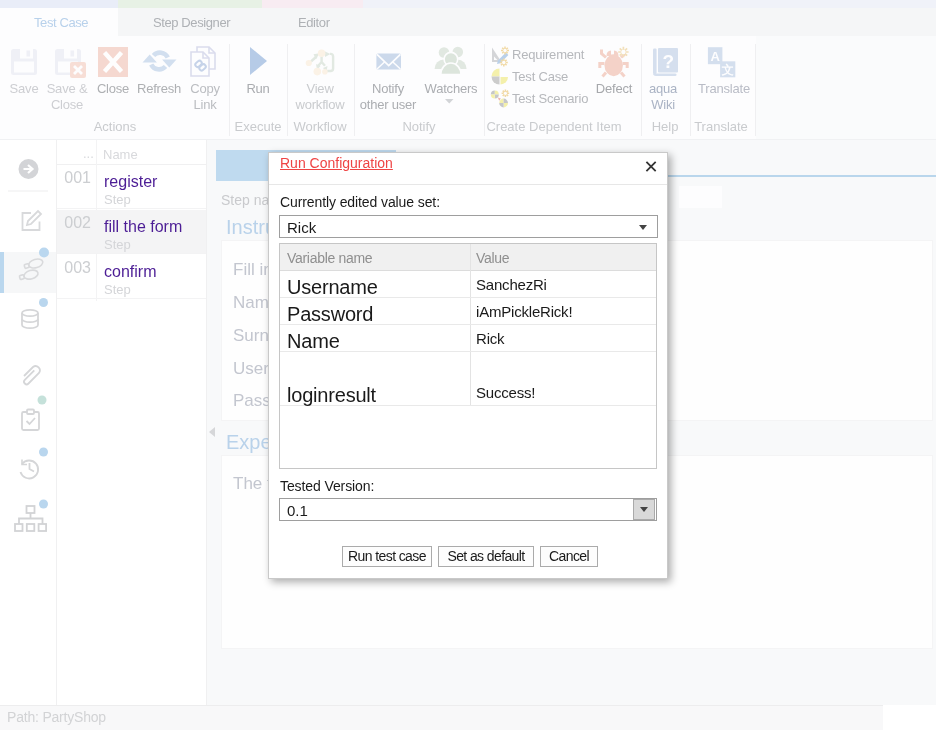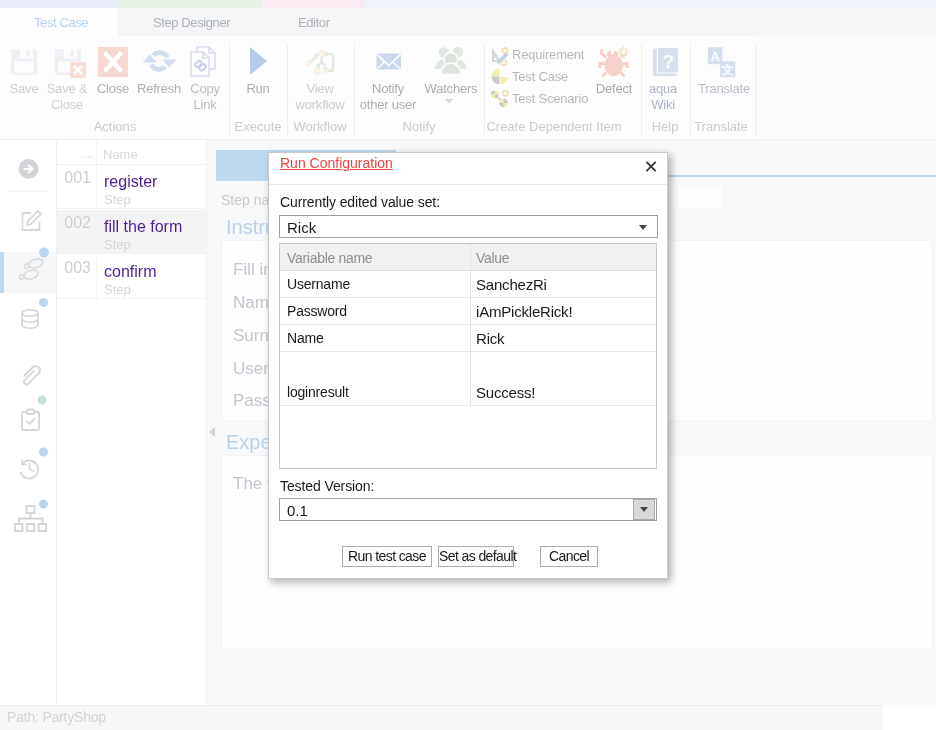--- a/index.html
+++ b/index.html
@@ -54,21 +54,21 @@
   #dlg-x { position:absolute; right:5px; top:3px; font-size:18px; color:#333; width:22px; text-align:center; }
   #dlg-sep { position:absolute; left:0; top:31px; width:398px; height:1px; background:#e7e7e7; }
   .dlabel { position:absolute; left:11px; font-size:14px; letter-spacing:-0.1px; color:#1a1a1a; }
   .combo { position:absolute; left:10px; width:379px; height:23px; border:1px solid #9e9e9e; background:#fff; }
   .combo .ctxt { position:absolute; left:7px; top:3px; font-size:15px; color:#1a1a1a; }
   .arr { position:absolute; width:0; height:0; border-left:4px solid transparent; border-right:4px solid transparent; border-top:5px solid #444; }
   #vtable { position:absolute; left:10px; top:90px; width:378px; height:226px; border:1px solid #c6c6c6; background:#fff; }
   #vtable .thead { position:absolute; left:0; top:0; width:376px; height:27px; background:#f0f0f0; border-bottom:1px solid #dcdcdc; }
   #vtable .vdiv { position:absolute; left:190px; top:0; width:1px; height:162px; background:#e3e3e3; }
   .trow { position:absolute; left:0; width:376px; height:27px; border-bottom:1px solid #e9e9e9; }
-  .tc1 { position:absolute; left:7px; top:5px; font-size:14px; color:#1a1a1a; letter-spacing:-0.2px; }
+  .tc1 { position:absolute; left:7px; top:5px; font-size:20px; color:#1a1a1a; letter-spacing:-0.2px; }
   .tc2 { position:absolute; left:196px; top:5px; font-size:15px; color:#1a1a1a; letter-spacing:-0.2px; }
   .hc { color:#8f8f8f !important; }
   #vbtn { position:absolute; right:1px; top:0px; width:22px; height:21px; background:#d9d9d9; border:1px solid #aaaaaa; }
   .dbtn { position:absolute; top:393px; height:21px; border:1px solid #ababab; background:#fdfdfd;
           font-size:14px; letter-spacing:-0.6px; color:#1a1a1a; text-align:center; line-height:19px; white-space:nowrap; }
 </style>
 </head>
 <body>
 <div id="stage">
 
@@ -382,17 +382,17 @@
         </div>
     </div>
     <div class="dlabel" style="top:325px;">Tested Version:</div>
     <div class="combo" style="top:345px;width:378px;">
       <div class="ctxt">0.1</div>
       <div id="vbtn">
           <div class="arr" style="left:6px;top:7px;"></div>
         </div>
     </div>
     <div class="dbtn" style="left:73px;width:90px;">Run test case</div>
-    <div class="dbtn" style="left:169px;width:76px;text-align:center;">Set as default</div>
+    <div class="dbtn" style="left:169px;width:96px;text-align:center;">Set as default</div>
     <div class="dbtn" style="left:271px;width:58px;">Cancel</div>
   </div>
 
 </div>
 
 </body></html>

